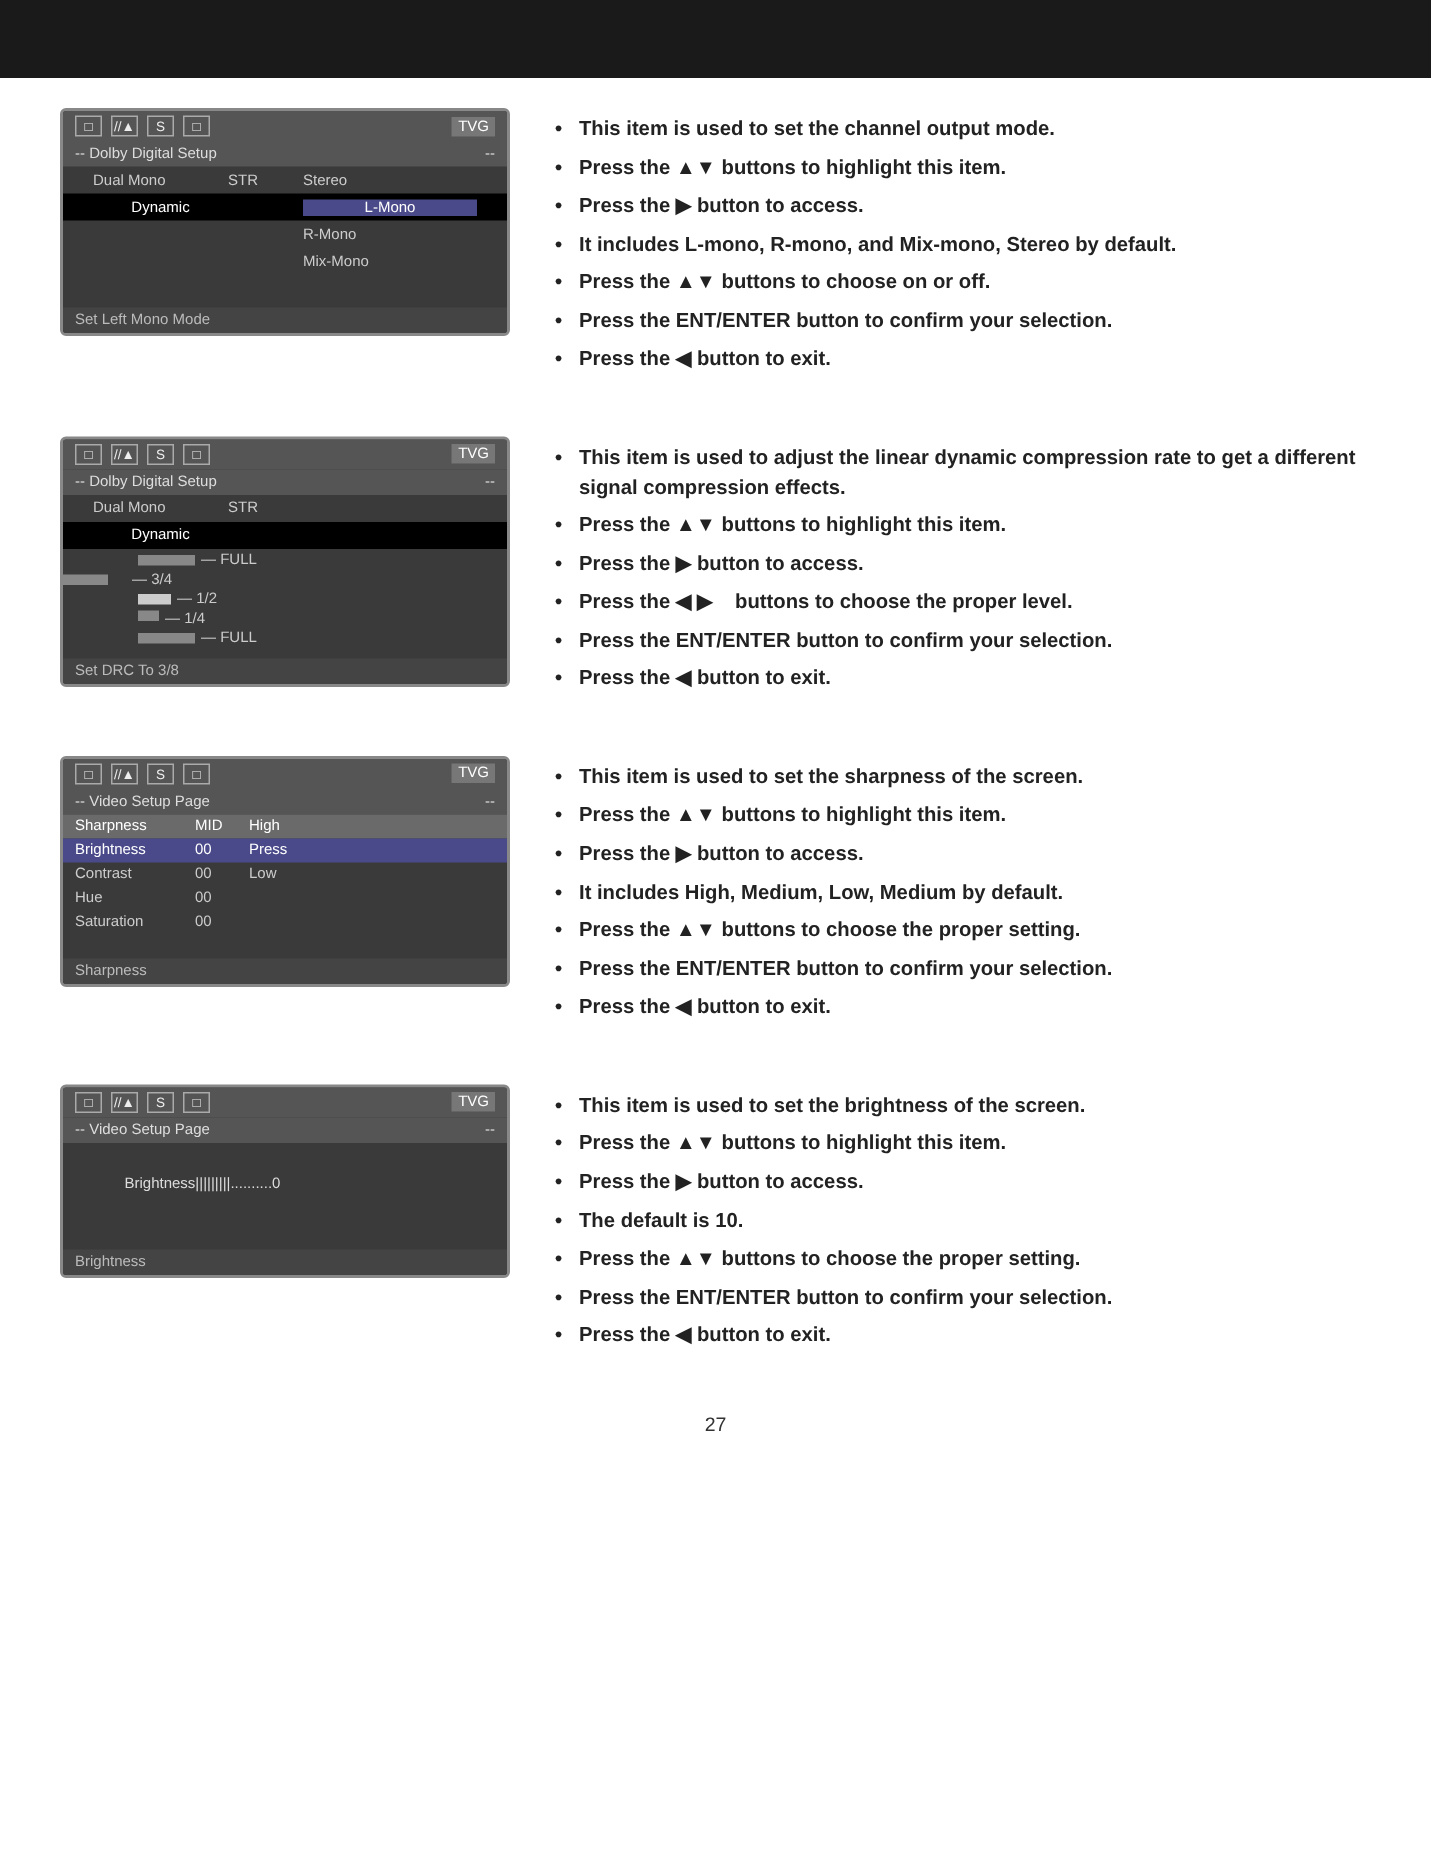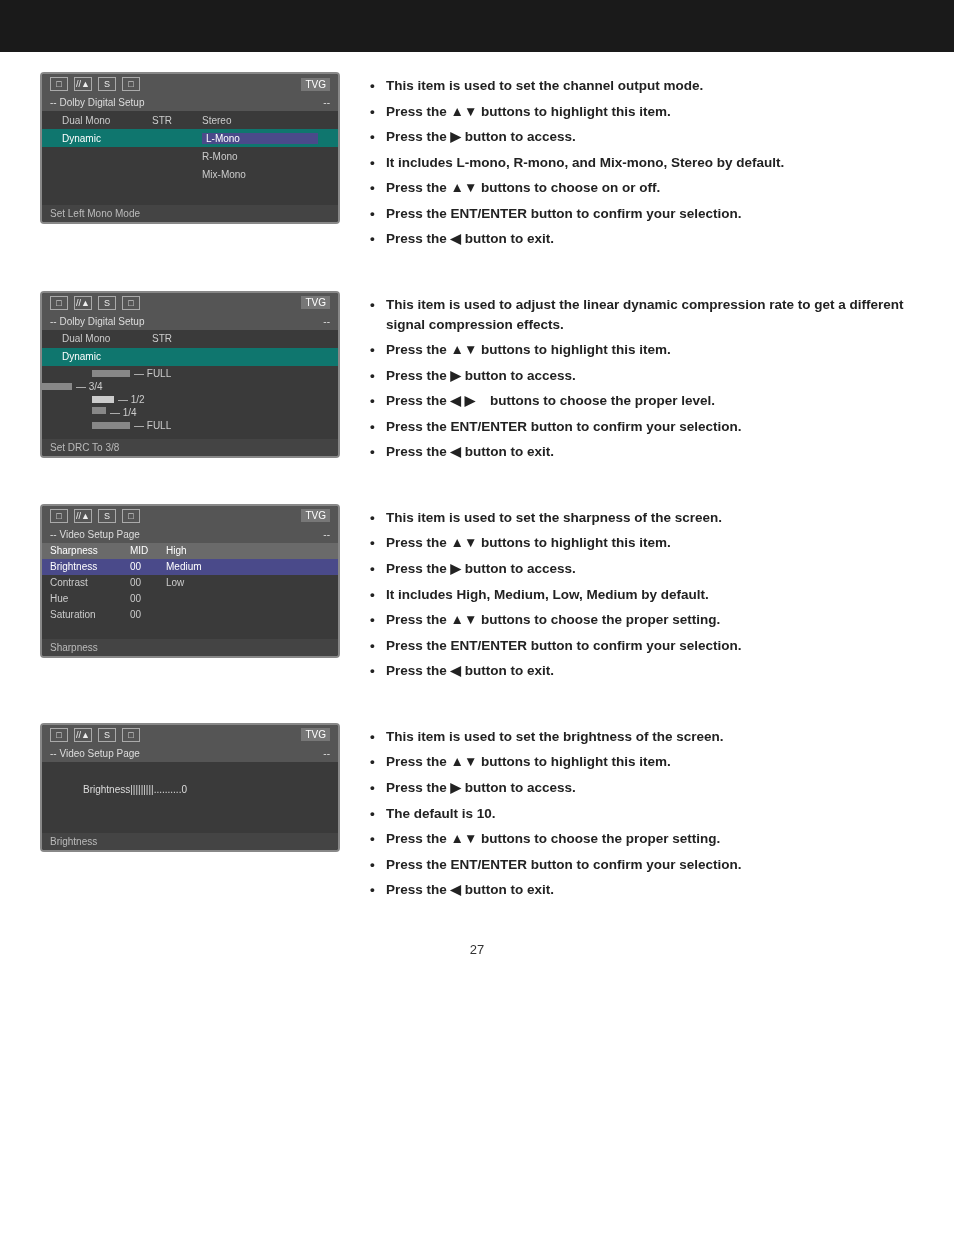--- a/index.html
+++ b/index.html
@@ -93,22 +93,23 @@
     .tv-row {
       display: flex;
       align-items: center;
       padding: 2px 20px;
       color: #ccc;
       font-size: 10px;
       min-height: 18px;
     }
 
     .tv-row.highlighted {
-      background: #0f766e;
+      background: #000000;
       color: #fff;
+      text-align: center;
     }
 
     .tv-row .col1 { width: 90px; }
     .tv-row .col2 { width: 50px; }
     .tv-row .col3 { flex: 1; }
 
     .tv-footer {
       background: #444;
       color: #bbb;
       font-size: 10px;
@@ -256,21 +257,21 @@
           <span class="col1">Dynamic</span>
           <span class="col2"></span>
           <span class="col3"></span>
         </div>
 
         <div style="padding: 2px 8px 2px 0; display:flex; flex-direction:column; gap:2px;">
           <div style="display:flex;align-items:center;gap:4px;color:#ccc;font-size:10px;padding-left:50px;">
             <span style="display:inline-block;height:7px;width:38px;background:#888;"></span>
             <span>— FULL</span>
           </div>
-          <div style="display:flex;align-items:center;gap:4px;color:#ccc;font-size:10px;">
+          <div style="display:flex;align-items:center;gap:16px;color:#ccc;font-size:10px;">
             <span style="display:inline-block;height:7px;width:30px;background:#888;"></span>
             <span>— 3/4</span>
           </div>
           <div style="display:flex;align-items:center;gap:4px;color:#ccc;font-size:10px;padding-left:50px;">
             <span style="display:inline-block;height:7px;width:22px;background:#ccc;"></span>
             <span>— 1/2</span>
           </div>
           <div style="display:flex;align-items:flex-start;gap:4px;color:#ccc;font-size:10px;padding-left:50px;">
             <span style="display:inline-block;height:7px;width:14px;background:#888;"></span>
             <span>— 1/4</span>
@@ -311,21 +312,21 @@
       </div>
       <div class="tv-menu-body">
         <div class="tv-video-row highlighted">
           <span class="v-col1">Sharpness</span>
           <span class="v-col2">MID</span>
           <span class="v-col3">High</span>
         </div>
         <div class="tv-video-row" style="background:#4a4a8a;color:#fff;">
           <span class="v-col1">Brightness</span>
           <span class="v-col2">00</span>
-          <span class="v-col3">Medium</span>
+          <span class="v-col3">Press</span>
         </div>
         <div class="tv-video-row">
           <span class="v-col1">Contrast</span>
           <span class="v-col2">00</span>
           <span class="v-col3">Low</span>
         </div>
         <div class="tv-video-row">
           <span class="v-col1">Hue</span>
           <span class="v-col2">00</span>
           <span class="v-col3"></span>

